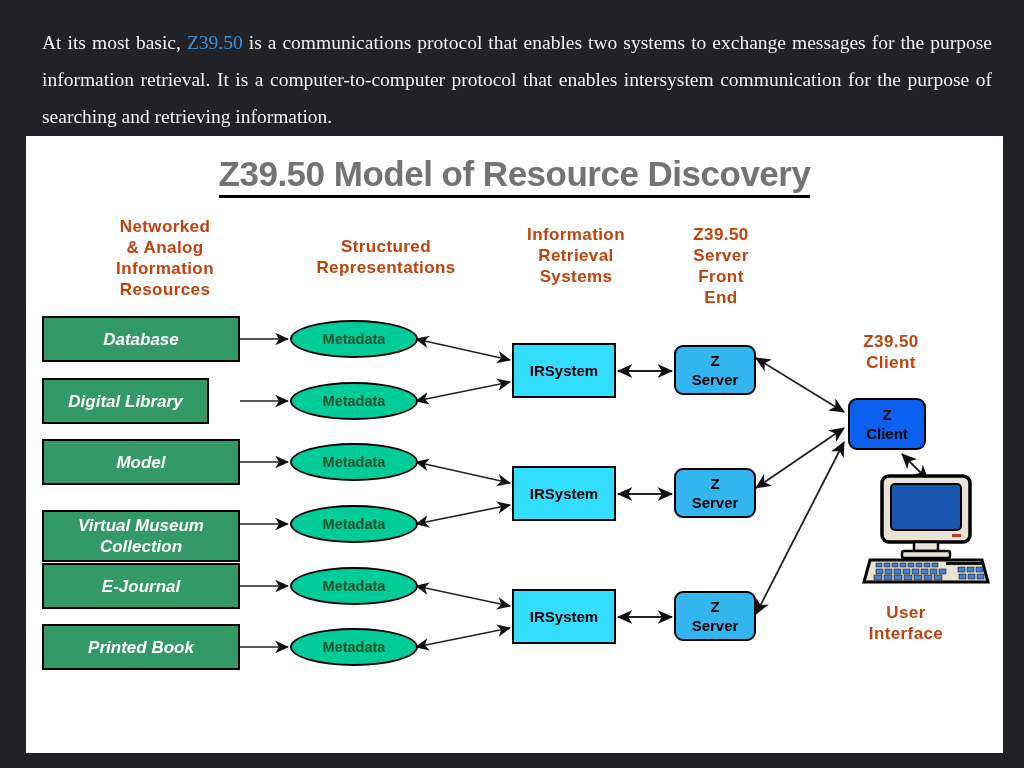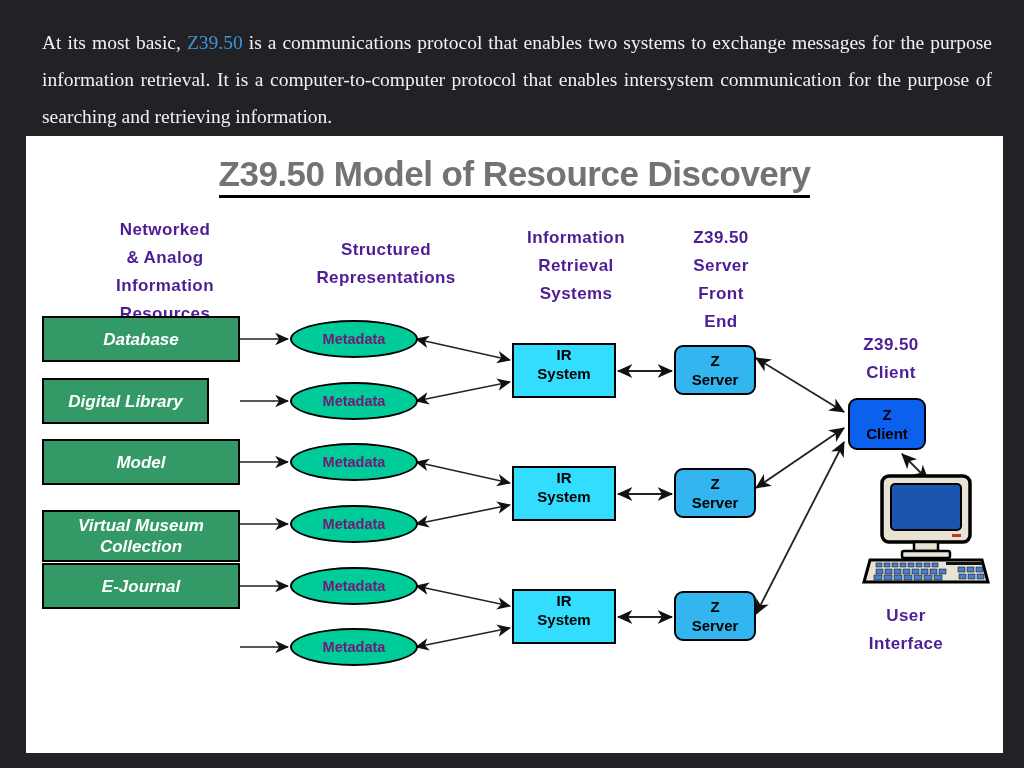--- a/index.html
+++ b/index.html
@@ -63,22 +63,22 @@
     border-bottom: 3px solid #000;
     padding-bottom: 2px;
   }
 
   
   .col-header {
     position: absolute;
     text-align: center;
     font-size: 17px;
     font-weight: bold;
-    color: #4c1d95;
-    line-height: 28px;
+    color: #c2410c;
+    line-height: 21px;
     letter-spacing: 0.4px;
   }
   #hdr-resources { left: 34px;  top: 80px; width: 210px; }
   #hdr-structured { left: 250px; top: 100px; width: 220px; }
   #hdr-ir        { left: 470px; top: 88px;  width: 160px; }
   #hdr-server    { left: 630px; top: 88px;  width: 130px; }
   #hdr-client    { left: 780px; top: 195px; width: 170px; }
   #hdr-ui        { left: 790px; top: 466px; width: 180px; }
 
   
@@ -97,40 +97,41 @@
     line-height: 21px;
     box-sizing: border-box;
   }
 
   
   .metadata-ellipse {
     position: absolute;
     background: #00cc99;
     border: 2px solid #000;
     border-radius: 50%;
-    color: #701a75;
+    color: #14532d;
     font-size: 14.5px;
     font-weight: bold;
     display: flex;
     align-items: center;
     justify-content: center;
     box-sizing: border-box;
   }
 
   
   .ir-box {
     position: absolute;
     background: #33ddff;
     border: 2px solid #000;
     color: #000;
     font-size: 15px;
     font-weight: bold;
     display: flex;
-    flex-direction: column;
-    align-items: center;
+    flex-direction: row;
+    align-items: center;
+    justify-content: center;
     line-height: 19px;
     box-sizing: border-box;
   }
 
   
   .zserver-box {
     position: absolute;
     background: #33b5f0;
     border: 2px solid #000;
     border-radius: 9px;
@@ -246,20 +247,21 @@
 Client</div>
   <div class="col-header" id="hdr-ui" style="white-space:pre-line">User
 Interface</div>
 
   <div class="resource-box" style="left:16px;  top:180px; width:198px; height:46px;">Database</div>
   <div class="resource-box" style="left:16px;  top:242px; width:167px; height:46px;">Digital Library</div>
   <div class="resource-box" style="left:16px;  top:303px; width:198px; height:46px;">Model</div>
   <div class="resource-box" style="left:16px;  top:374px; width:198px; height:52px; white-space:pre-line;">Virtual Museum
 Collection</div>
   <div class="resource-box" style="left:16px;  top:427px; width:198px; height:46px;">E-Journal</div>
+  <div class="resource-box" style="left:16px;  top:488px; width:198px; height:46px;">Printed Book</div>
 
   <div class="metadata-ellipse" style="left:264px; top:184px; width:128px; height:38px;">Metadata</div>
   <div class="metadata-ellipse" style="left:264px; top:246px; width:128px; height:38px;">Metadata</div>
   <div class="metadata-ellipse" style="left:264px; top:307px; width:128px; height:38px;">Metadata</div>
   <div class="metadata-ellipse" style="left:264px; top:369px; width:128px; height:38px;">Metadata</div>
   <div class="metadata-ellipse" style="left:264px; top:431px; width:128px; height:38px;">Metadata</div>
   <div class="metadata-ellipse" style="left:264px; top:492px; width:128px; height:38px;">Metadata</div>
 
   <div class="ir-box" style="left:486px; top:207px; width:104px; height:55px;">
     <span>IR</span>

